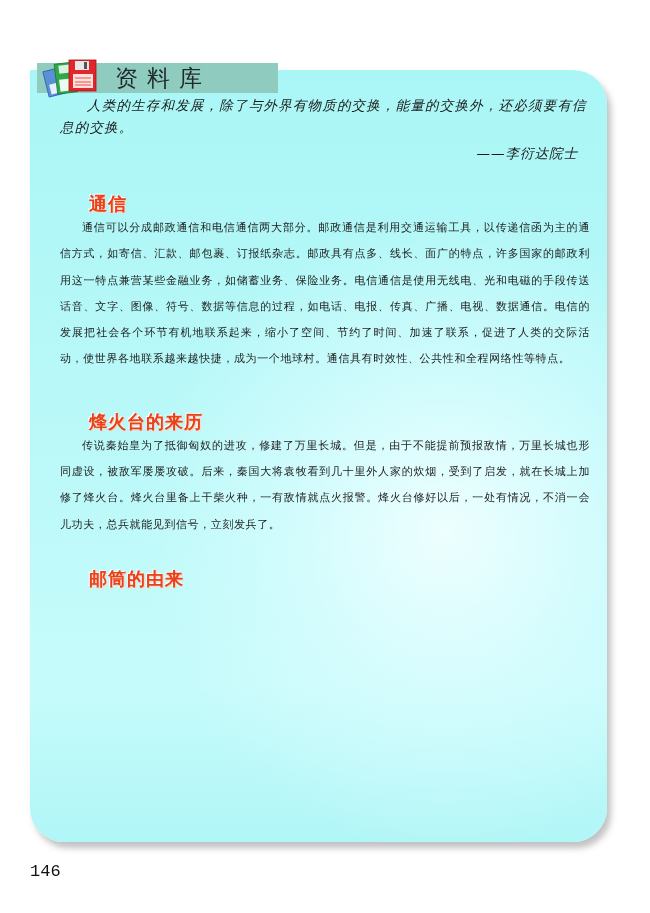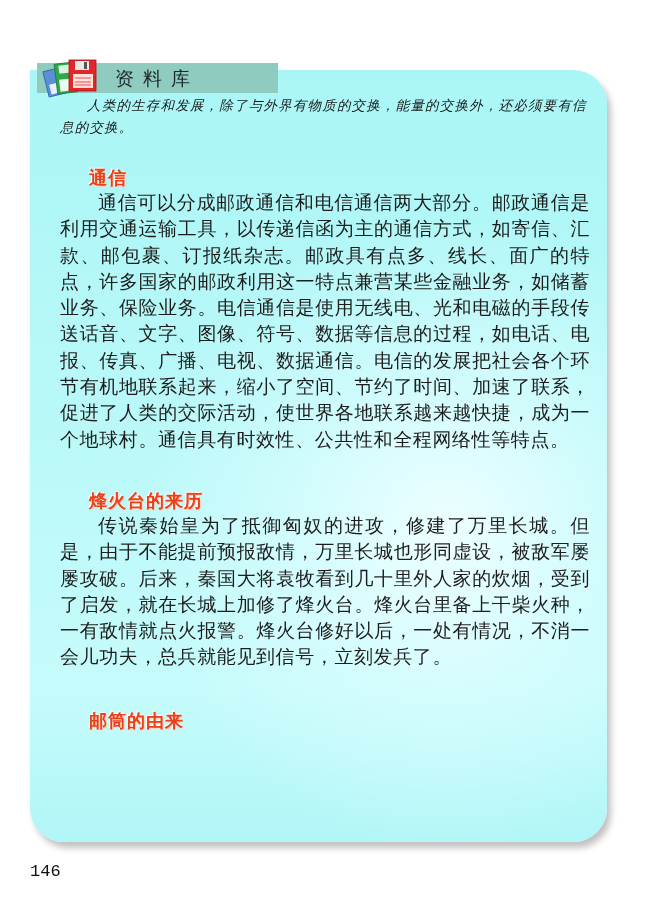--- a/index.html
+++ b/index.html
@@ -14,46 +14,46 @@
     background:
       radial-gradient(ellipse 70% 55% at 72% 60%, rgba(240,255,255,0.95) 0%, rgba(220,253,255,0.6) 40%, rgba(180,250,250,0) 75%),
       linear-gradient(180deg, #aaf6f6 0%, #b8f8f8 40%, #c6fbfb 80%, #b1f6f7 100%);
     box-shadow: 4px 6px 6px rgba(120,120,120,0.45);
   }
   .header-bar {
     position:absolute; left:37px; top:63px; width:241px; height:30px;
     background:#8fcbbe;
   }
   .header-title {
-    position:absolute; left:115px; top:66px; font-size:19px; letter-spacing:9px;
+    position:absolute; left:115px; top:66px; font-size:23px; letter-spacing:9px;
     color:#1f2b2a; line-height:24px;text-align:right;
   }
   .floppy-icon { position:absolute; left:42px; top:57px; width:58px; height:42px; }
   .content { position:absolute; left:60px; top:94px; width:530px; }
   .quote {
     font-family: "DejaVu Serif", "Liberation Serif", serif;
     font-size:13.5px; line-height:22px; letter-spacing:1.2px; font-style:italic;
     text-indent:2em; margin:0; color:#1a1a1a;
   }
   .attribution {
     font-family: "DejaVu Serif", "Liberation Serif", serif;
     font-size:13.5px; font-style:italic; text-align:right; margin:4px 12px 0 0; line-height:22px; letter-spacing:1px;
   }
   .section-title {
     font-size:18px; font-weight:bold; color:#e8411c; margin:0; line-height:22px;
     text-shadow: 1px 1px 0 #ffd5c0, -1px -1px 0 #ffffff;
     padding-left:29px; letter-spacing:1px;
   }
   .para {
-    font-size:19px; line-height:26.3px; text-indent:2em; margin:0; text-align:justify;
+    font-size:11px; line-height:26.3px; text-indent:2em; margin:0; text-align:justify;
     letter-spacing:0.6px; color:#1d1d1d;
   }
   .s1 { margin-top:29px; }
   .s2 { margin-top:38px; }
-  .s3 { margin-top:40px; }
+  .s3 { margin-top:30px; }
   .page-number {
     position:absolute; left:30px; top:862px; font-family:Liberation Mono, monospace;
     font-size:17px; color:#111;
   }
 </style>
 </head>
 <body>
 
 <div class="panel"></div>
 <div class="header-bar"></div>
@@ -77,20 +77,21 @@
   <rect x="31" y="17" width="20" height="14" fill="#ffe3dc"></rect>
   <line x1="33" y1="21" x2="49" y2="21" stroke="#e3262c" stroke-width="0.8"></line>
   <line x1="33" y1="25" x2="49" y2="25" stroke="#e3262c" stroke-width="0.8"></line>
   <line x1="33" y1="28" x2="49" y2="28" stroke="#e3262c" stroke-width="0.8"></line>
 </svg>
 
 <div class="header-title">资料库</div>
 
 <div class="content">
   <p class="quote">人类的生存和发展，除了与外界有物质的交换，能量的交换外，还必须要有信息的交换。</p>
+  <p class="attribution">——李衍达院士</p>
 
   <div class="s1">
     <h3 class="section-title">通信</h3>
     <p class="para">通信可以分成邮政通信和电信通信两大部分。邮政通信是利用交通运输工具，以传递信函为主的通信方式，如寄信、汇款、邮包裹、订报纸杂志。邮政具有点多、线长、面广的特点，许多国家的邮政利用这一特点兼营某些金融业务，如储蓄业务、保险业务。电信通信是使用无线电、光和电磁的手段传送话音、文字、图像、符号、数据等信息的过程，如电话、电报、传真、广播、电视、数据通信。电信的发展把社会各个环节有机地联系起来，缩小了空间、节约了时间、加速了联系，促进了人类的交际活动，使世界各地联系越来越快捷，成为一个地球村。通信具有时效性、公共性和全程网络性等特点。</p>
   </div>
 
   <div class="s2">
     <h3 class="section-title">烽火台的来历</h3>
     <p class="para">传说秦始皇为了抵御匈奴的进攻，修建了万里长城。但是，由于不能提前预报敌情，万里长城也形同虚设，被敌军屡屡攻破。后来，秦国大将袁牧看到几十里外人家的炊烟，受到了启发，就在长城上加修了烽火台。烽火台里备上干柴火种，一有敌情就点火报警。烽火台修好以后，一处有情况，不消一会儿功夫，总兵就能见到信号，立刻发兵了。</p>
   </div>

